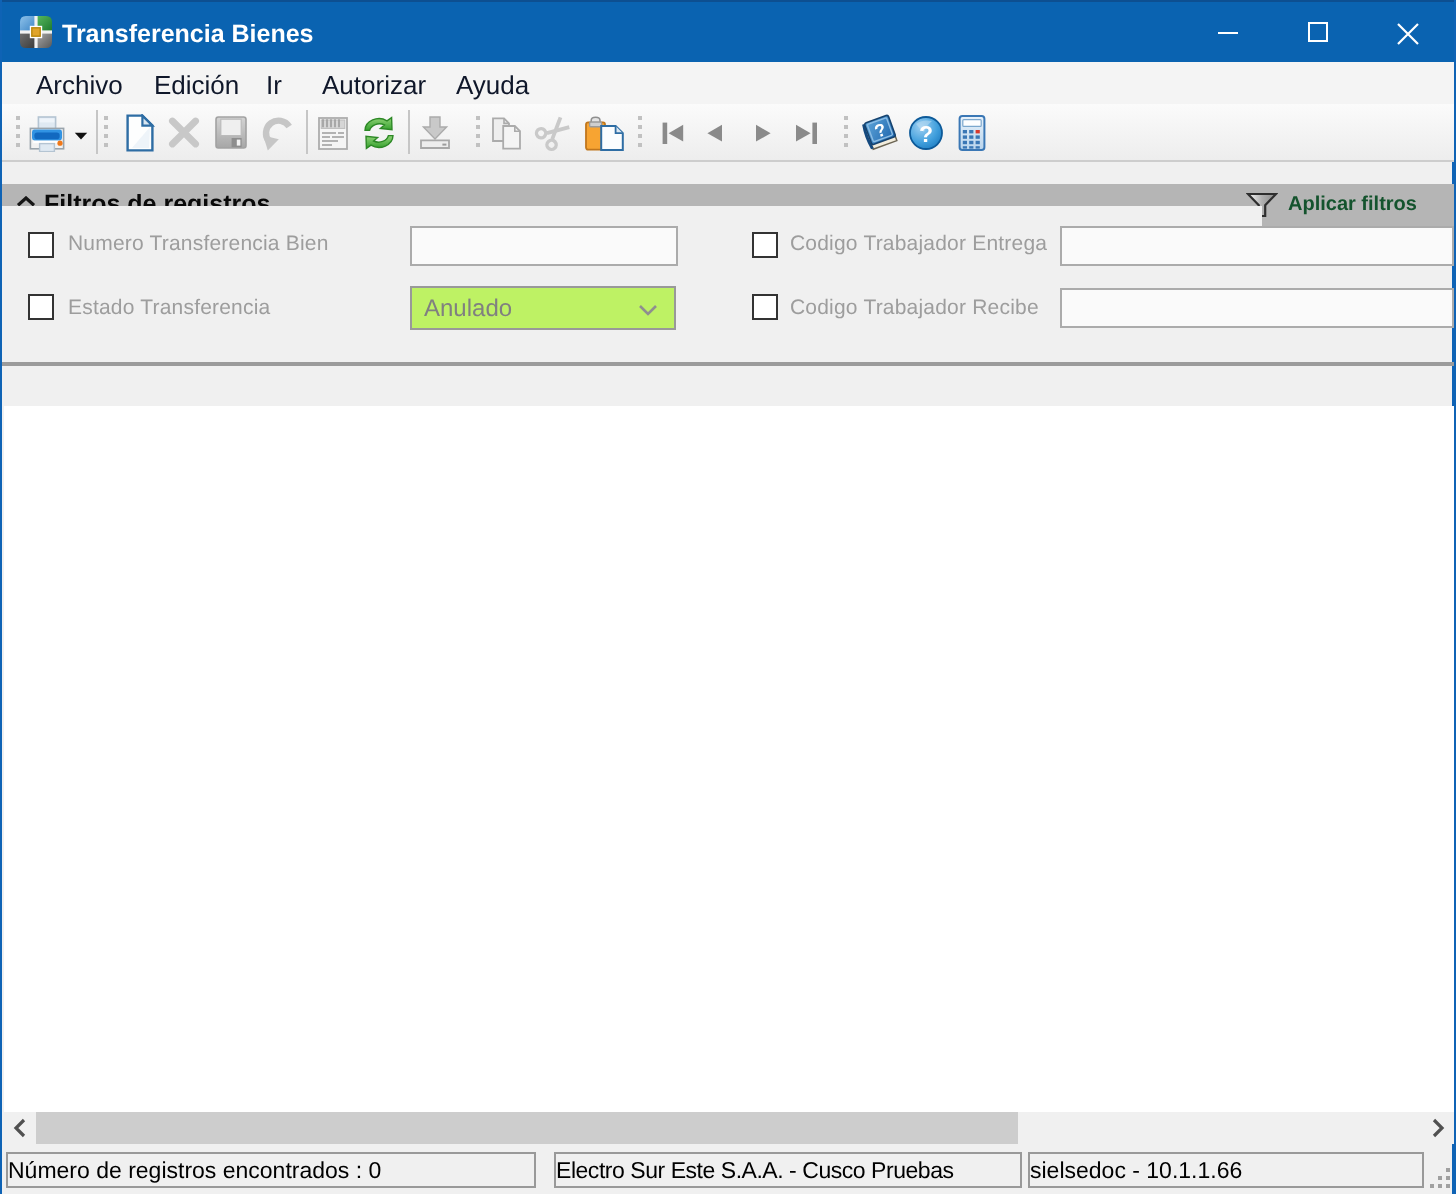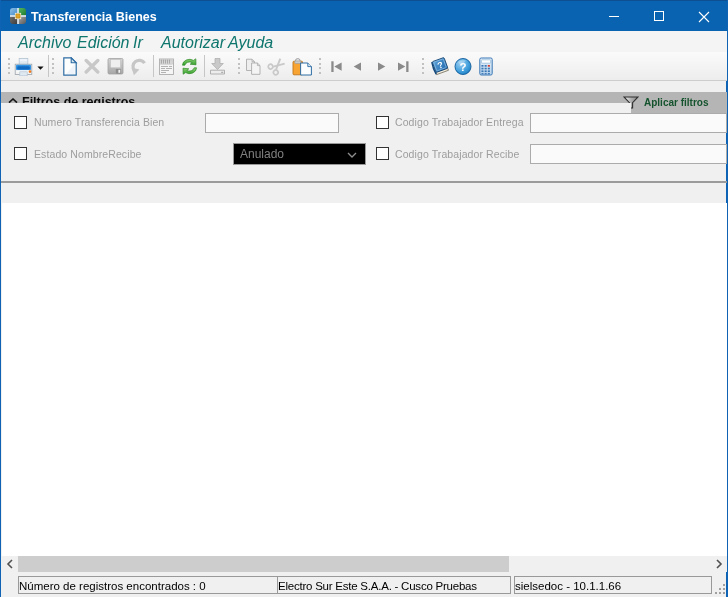--- a/index.html
+++ b/index.html
@@ -9,41 +9,41 @@
   
   #win { position:absolute; left:0; top:0; width:728px; height:597px;
          border-left:1px solid #0f63b5; border-right:2px solid #0f63b5; background:#f0f0f0; }
   
   #titlebar { position:absolute; left:0; top:0; width:726px; height:31px;
               background:#0a63b1; border-top:1px solid #0d4f91; }
   #title-text { position:absolute; left:30px; top:0; height:31px; line-height:32px;
                 color:#ffffff; font-size:12.5px; white-space:nowrap;font-weight:bold; }
   
   #menubar { position:absolute; left:0; top:31px; width:726px; height:21px; background:#f4f4f4; }
-  #menubar span { position:absolute; top:0; height:21px; line-height:23px; font-size:16px; color:#0f766e; white-space:nowrap;font-style:italic; }
+  #menubar span { position:absolute; top:0; height:21px; line-height:23px; font-size:13px; color:#0f172a; white-space:nowrap; }
   
   #toolbar { position:absolute; left:0; top:52px; width:726px; height:29px;
              background:linear-gradient(#fbfbfb, #ededed); border-bottom:1px solid #cdcdcd; }
   .tsep { position:absolute; top:3px; height:22px; width:1px; background:#c6c6c6; }
   .grip { position:absolute; top:6px; width:2px; height:17px;
           background-image:repeating-linear-gradient(#c1c1c1 0 2px, transparent 2px 4.5px); }
   .ticon { position:absolute; top:3px; }
   
   #filterbar { position:absolute; left:0; top:92px; width:726px; height:22px; background:#b5b5b5; border-bottom:1px solid #a8a8a8; }
   #filterbar .lbl { position:absolute; top:0; height:20px; line-height:21px;
                     font-size:12.5px; font-weight:bold; color:#0a0a0a; white-space:nowrap; }
   #filterbar .apl { position:absolute; left:643px; top:0; height:20px; line-height:21px;
                     font-size:10px; font-weight:bold; color:#14532d; white-space:nowrap; }
   
   #filterpanel { position:absolute; left:0; top:103px; width:630px; height:78px; background:#f0f0f0; }
   .cb { position:absolute; width:13px; height:13px; background:#fff; border:1px solid #333; }
   .flabel { position:absolute; font-size:10.5px; color:#9d9d9d; white-space:nowrap; letter-spacing:0.1px; }
   .ftext { position:absolute; background:#fafafa; border:1px solid #ababab; }
-  .fcombo { position:absolute; background:#000000; border:1px solid #999999; color:#808080;
-            font-size:12px; line-height:20px; padding-left:6px;margin-left:28px; }
+  .fcombo { position:absolute; background:#bef264; border:1px solid #999999; color:#808080;
+            font-size:12px; line-height:20px; padding-left:6px; }
   
   #gridtopline { position:absolute; left:0; top:181px; width:726px; height:2px; background:#9b9b9b; }
   #gridheader { position:absolute; left:1px; top:183px; width:725px; height:20px; background:#fdfdfd;
                 border-bottom:2px solid #adadad; }
   .ghsep { position:absolute; top:0; height:18px; width:1px; background:#d4d4d4; }
   .ghtext { position:absolute; top:0; height:18px; line-height:20px; font-size:11px; color:#000; white-space:nowrap; }
   #gridbody { position:absolute; left:1px; top:203px; width:725px; height:353px; background:#ffffff; }
   
   #hscroll { position:absolute; left:1px; top:556px; width:725px; height:16px; background:#f0f0f0; }
   #hthumb { position:absolute; left:16px; top:0; width:491px; height:16px; background:#cdcdcd; }
@@ -292,21 +292,21 @@
 
   <div id="filterpanel">
     <div class="cb" style="left:13px;top:13px"></div>
     <span class="flabel" style="left:33px;top:13px">Numero Transferencia Bien</span>
     <div class="ftext" style="left:204px;top:10px;width:134px;height:20px"></div>
     <div class="cb" style="left:375px;top:13px"></div>
     <span class="flabel" style="left:394px;top:13px">Codigo Trabajador Entrega</span>
     <div class="ftext" style="left:529px;top:10px;width:197px;height:20px"></div>
 
     <div class="cb" style="left:13px;top:44px"></div>
-    <span class="flabel" style="left:33px;top:45px">Estado NombreRecibe</span>
+    <span class="flabel" style="left:33px;top:45px">Estado Transferencia</span>
     <div class="fcombo" style="left:204px;top:40px;width:133px;height:22px">Anulado
       <svg class="abs" style="right:8px;top:8px" width="10" height="6" viewBox="0 0 10 6">
         <path d="M1 1 L5 5 9 1" fill="none" stroke="#8f8f8f" stroke-width="1.3"></path>
       </svg>
     </div>
     <div class="cb" style="left:375px;top:44px"></div>
     <span class="flabel" style="left:394px;top:45px">Codigo Trabajador Recibe</span>
     <div class="ftext" style="left:529px;top:41px;width:197px;height:20px"></div>
   </div>
 
@@ -320,21 +320,21 @@
         </svg>
     </div>
     <div id="hthumb"></div>
     <div class="sbarrow" style="right:0">
       <svg width="17" height="16" viewBox="0 0 17 16">
           <path d="M7 4 L11 8 L7 12" fill="none" stroke="#505050" stroke-width="1.6"></path>
         </svg>
     </div>
   </div>
 
-  <div class="status" style="left:17px;width:265px">Número de registros encontrados : 0</div>
+  <div class="status" style="left:2px;width:265px">Número de registros encontrados : 0</div>
   <div class="status" style="left:276px;width:234px;letter-spacing:-0.23px">Electro Sur Este S.A.A. - Cusco Pruebas</div>
   <div class="status" style="left:513px;width:198px">sielsedoc - 10.1.1.66</div>
   <svg class="abs" style="left:712px;top:582px" width="14" height="14" viewBox="0 0 14 14">
     <g fill="#a0a0a0">
       <rect x="10" y="2" width="2" height="2"></rect>
       <rect x="6" y="6" width="2" height="2"></rect>
         <rect x="10" y="6" width="2" height="2"></rect>
       <rect x="2" y="10" width="2" height="2"></rect>
         <rect x="6" y="10" width="2" height="2"></rect>
         <rect x="10" y="10" width="2" height="2"></rect>

